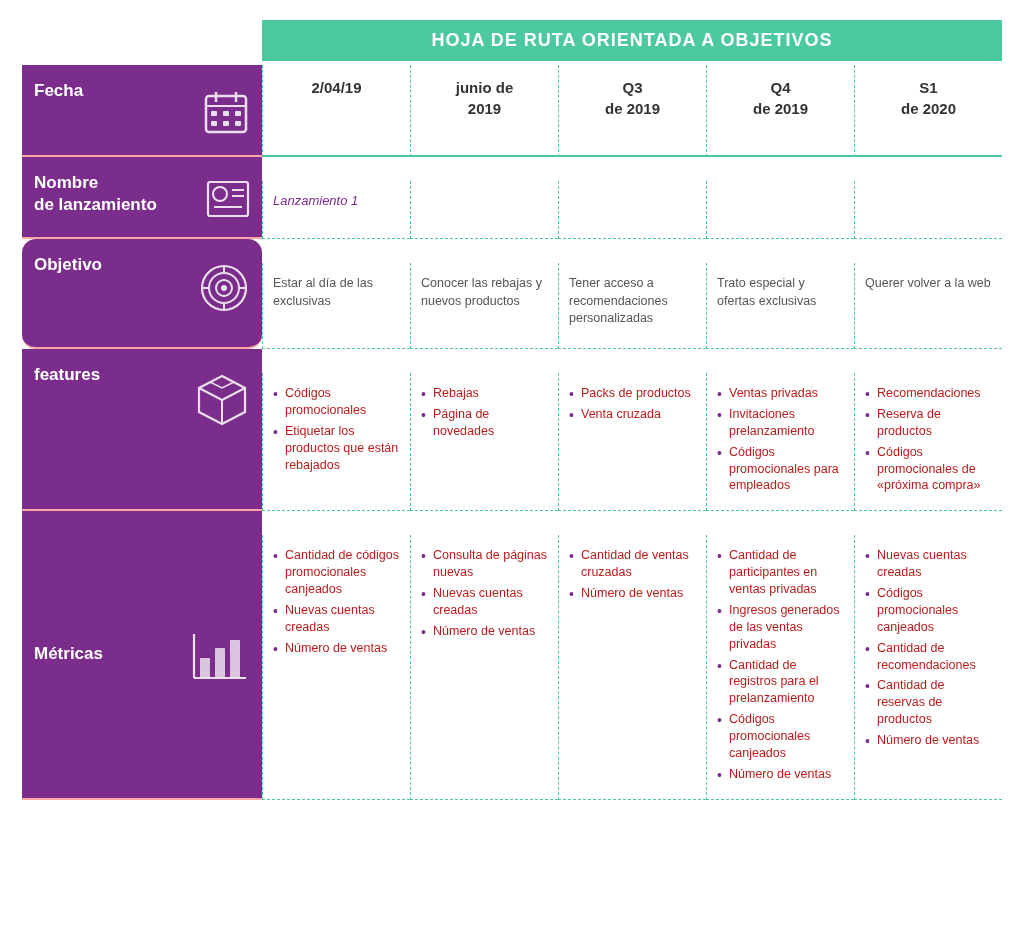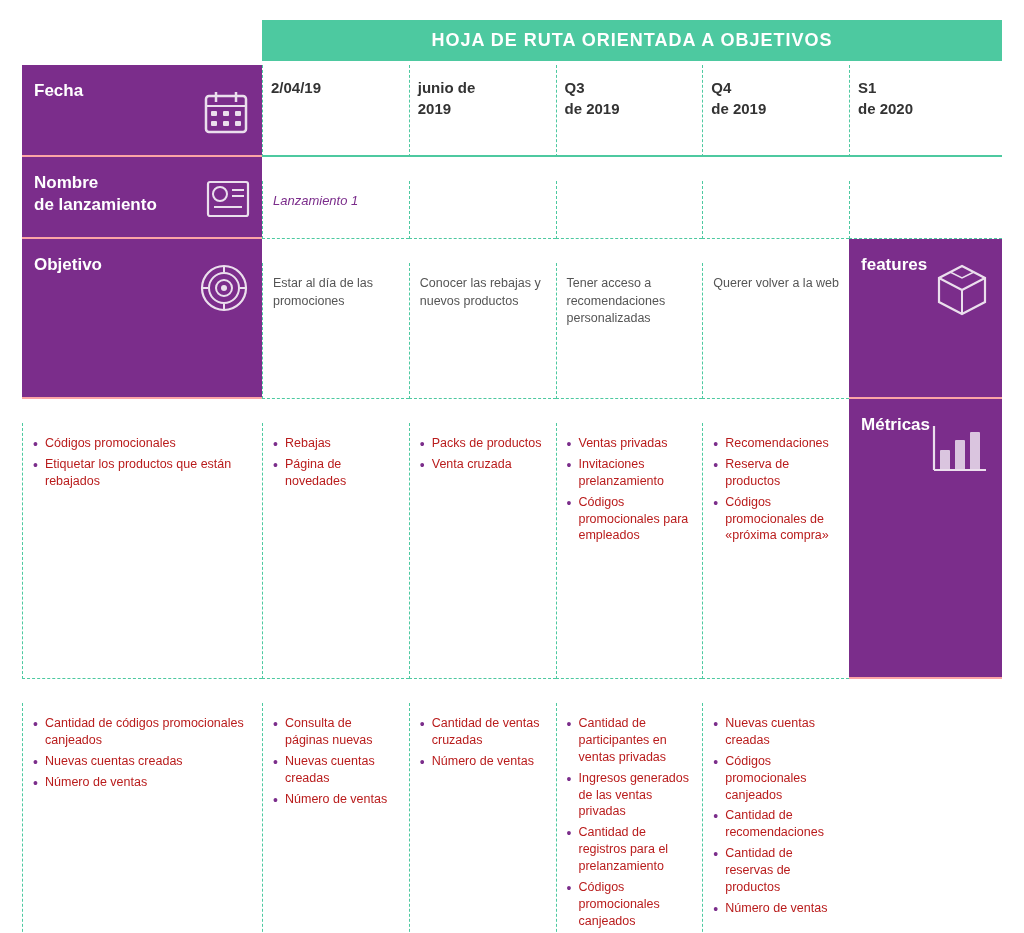--- a/index.html
+++ b/index.html
@@ -56,21 +56,21 @@
 
     .row-label .icon-area {
       margin-top: 8px;
       color: white;
       opacity: 0.85;
     }
 
     
     .col-header {
       background: white;
-      text-align: left;
+      text-align: center;
       padding: 12px 8px;
       font-size: 15px;
       font-weight: bold;
       color: #333;
       border-bottom: 2px solid #4dc9a0;
       border-left: 1px dashed #4dc9a0;
       line-height: 1.4;
     }
 
     
@@ -176,38 +176,39 @@
           <line x1="8" y1="27" x2="36" y2="27" stroke="white" stroke-width="2"></line>
         </svg>
       </span>
     </div>
     <div class="data-cell launch-name">Lanzamiento 1</div>
     <div class="data-cell"></div>
     <div class="data-cell"></div>
     <div class="data-cell"></div>
     <div class="data-cell"></div>
 
-    <div class="row-label label-objetivo" style="min-height:110px;">
+    <div class="row-label label-objetivo" style="min-height:110px;border-radius:14px;">
       <span class="label-text">Objetivo</span>
       <span class="icon-area">
         <svg width="52" height="52" viewBox="0 0 52 52" fill="none">
           <circle cx="26" cy="26" r="22" stroke="white" stroke-width="2.2" fill="none"></circle>
           <circle cx="26" cy="26" r="15" stroke="white" stroke-width="2" fill="none"></circle>
           <circle cx="26" cy="26" r="8" stroke="white" stroke-width="2" fill="none"></circle>
           <circle cx="26" cy="26" r="3" fill="white"></circle>
           <line x1="26" y1="4" x2="26" y2="10" stroke="white" stroke-width="2"></line>
           <line x1="26" y1="42" x2="26" y2="48" stroke="white" stroke-width="2"></line>
           <line x1="4" y1="26" x2="10" y2="26" stroke="white" stroke-width="2"></line>
           <line x1="42" y1="26" x2="48" y2="26" stroke="white" stroke-width="2"></line>
         </svg>
       </span>
     </div>
-    <div class="data-cell objective-text">Estar al día de las promociones</div>
+    <div class="data-cell objective-text">Estar al día de las exclusivas</div>
     <div class="data-cell objective-text">Conocer las rebajas y nuevos productos</div>
     <div class="data-cell objective-text">Tener acceso a recomendaciones personalizadas</div>
+    <div class="data-cell objective-text">Trato especial y ofertas exclusivas</div>
     <div class="data-cell objective-text">Querer volver a la web</div>
 
     <div class="row-label label-features" style="min-height:160px;justify-content:space-between;">
       <span class="label-text">features</span>
       <span class="icon-area">
         <svg width="55" height="55" viewBox="0 0 55 55" fill="none">
           <polygon points="27,4 50,16 50,40 27,52 4,40 4,16" stroke="white" stroke-width="2.2" fill="none"></polygon>
           <polyline points="4,16 27,28 50,16" stroke="white" stroke-width="2"></polyline>
           <line x1="27" y1="28" x2="27" y2="52" stroke="white" stroke-width="2"></line>
           <polyline points="15,10 27,16 39,10" stroke="white" stroke-width="1.5"></polyline>
@@ -240,21 +241,21 @@
       </ul>
     </div>
     <div class="data-cell">
       <ul>
         <li>Recomendaciones</li>
         <li>Reserva de productos</li>
         <li>Códigos promocionales de «próxima compra»</li>
       </ul>
     </div>
 
-    <div class="row-label label-metricas tall-metricas" style="min-height:280px;">
+    <div class="row-label label-metricas tall-metricas" style="min-height:280px;align-items:center;">
       <span class="label-text">Métricas</span>
       <span class="icon-area">
         <svg width="60" height="52" viewBox="0 0 60 52" fill="none">
           <line x1="4" y1="48" x2="56" y2="48" stroke="white" stroke-width="2.2"></line>
           <line x1="4" y1="4" x2="4" y2="48" stroke="white" stroke-width="2.2"></line>
           <rect x="10" y="28" width="10" height="20" fill="white" opacity="0.85" rx="1"></rect>
           <rect x="25" y="18" width="10" height="30" fill="white" opacity="0.85" rx="1"></rect>
           <rect x="40" y="10" width="10" height="38" fill="white" opacity="0.85" rx="1"></rect>
         </svg>
       </span>

